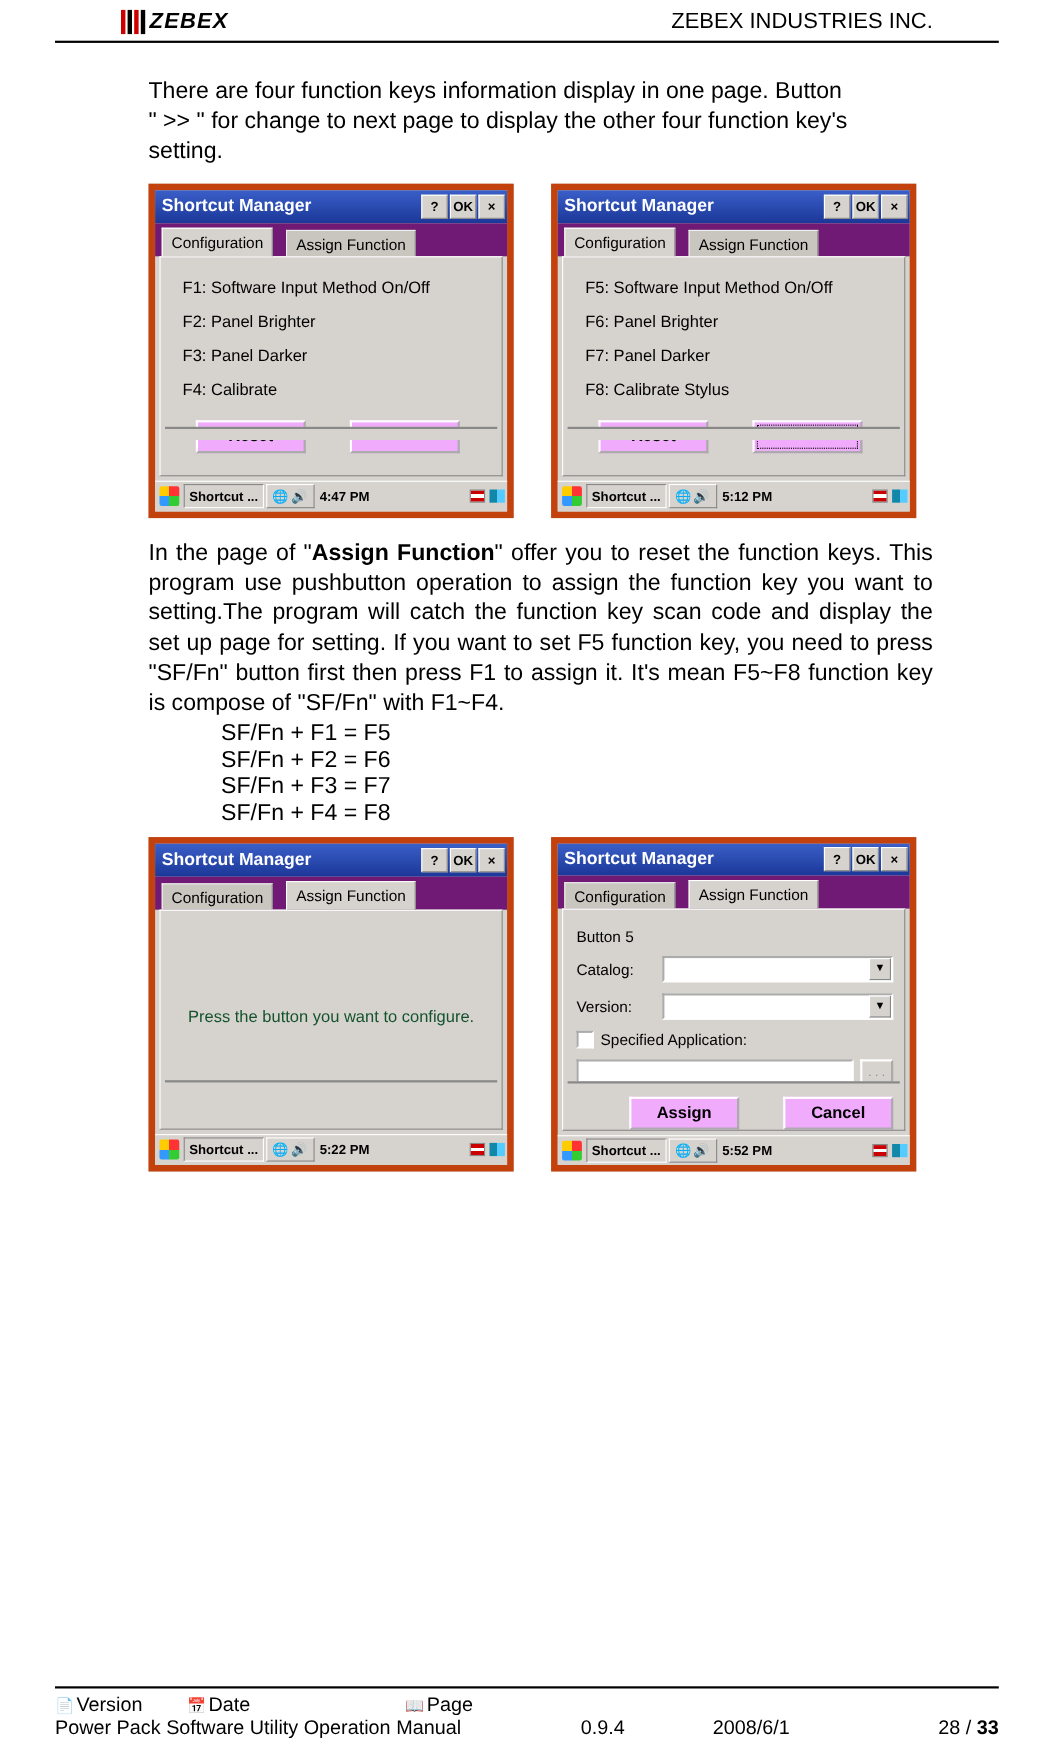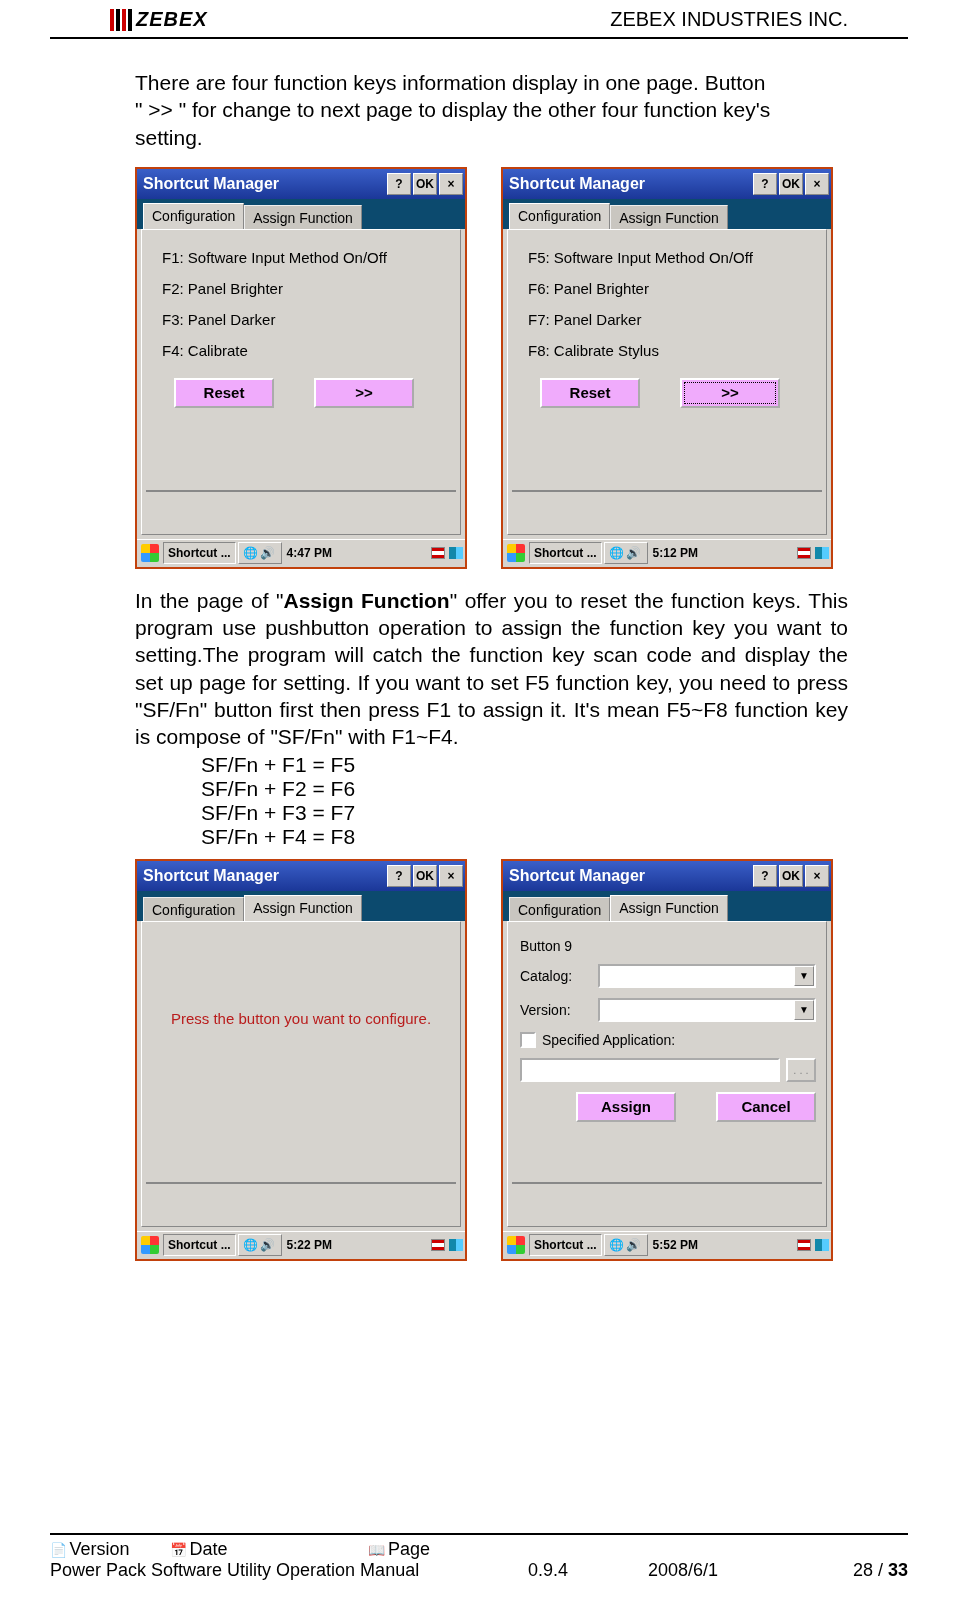--- a/index.html
+++ b/index.html
@@ -44,22 +44,22 @@
     line-height: 1.3;
   }
   .row {
     display: flex;
     gap: 34px;
     margin-bottom: 18px;
   }
   
   .win {
     width: 332px;
-    height: 402px;
-    border: 2px solid #c2410c;
+    height: 304px;
+    border: 6px solid #c2410c;
     background: #d6d3ce;
     position: relative;
     display: flex;
     flex-direction: column;
   }
   .titlebar {
     height: 30px;
     background: linear-gradient(#3a5fc8, #1b3798);
     color: #fff;
     font-weight: bold;
@@ -76,25 +76,25 @@
     border: 1px solid #888;
     border-top-color: #fff; border-left-color: #fff;
     color: #000;
     font-size: 12px; font-weight: bold;
     display: inline-flex; align-items: center; justify-content: center;
     margin-left: 2px;
     font-family: Tahoma, sans-serif;
   }
   .tabstrip {
     height: 30px;
-    background: #0c4a6e;
+    background: #701a75;
     display: flex;
     align-items: flex-end;
     padding: 4px 6px 0 6px;
-    gap: 0;
+    gap: 12px;
   }
   .tab {
     height: 24px;
     border: 1px solid #888;
     border-bottom: none;
     background: #d6d3ce;
     font-family: Tahoma, sans-serif;
     font-size: 14px;
     padding: 4px 8px 0 8px;
     position: relative;
@@ -178,21 +178,21 @@
     width: 14px; height: 12px; background: linear-gradient(#c00 33%, #fff 33% 66%, #c00 66%);
     border: 1px solid #888;
   }
   .netic {
     width: 14px; height: 12px;
     background: linear-gradient(90deg,#18a 50%,#5cf 50%);
   }
   
   .center-text {
     text-align: center;
-    color: #b91c1c;
+    color: #14532d;
     padding: 86px 20px 0 20px;
     font-size: 15px;
     line-height: 1.4;
   }
   .form-area { padding: 6px 10px 0 12px; font-size: 14px; }
   .form-row { display: flex; align-items: center; margin: 10px 0; }
   .form-row label { width: 78px; }
   .combo {
     flex: 1;
     height: 24px;
@@ -385,21 +385,21 @@
         <span class="titlebtn">OK</span>
         <span class="titlebtn">×</span>
       </div>
       <div class="tabstrip">
         <div class="tab inactive">Configuration</div>
         <div class="tab active">Assign Function</div>
       </div>
       <div class="tab-body">
         <div class="form-area">
           <div class="form-row">
-            <span style="width:100%;">Button   9</span>
+            <span style="width:100%;">Button   5</span>
           </div>
           <div class="form-row">
             <label>Catalog:</label>
             <div class="combo">
                 <span class="caret">▼</span>
               </div>
           </div>
           <div class="form-row">
             <label>Version:</label>
             <div class="combo">

